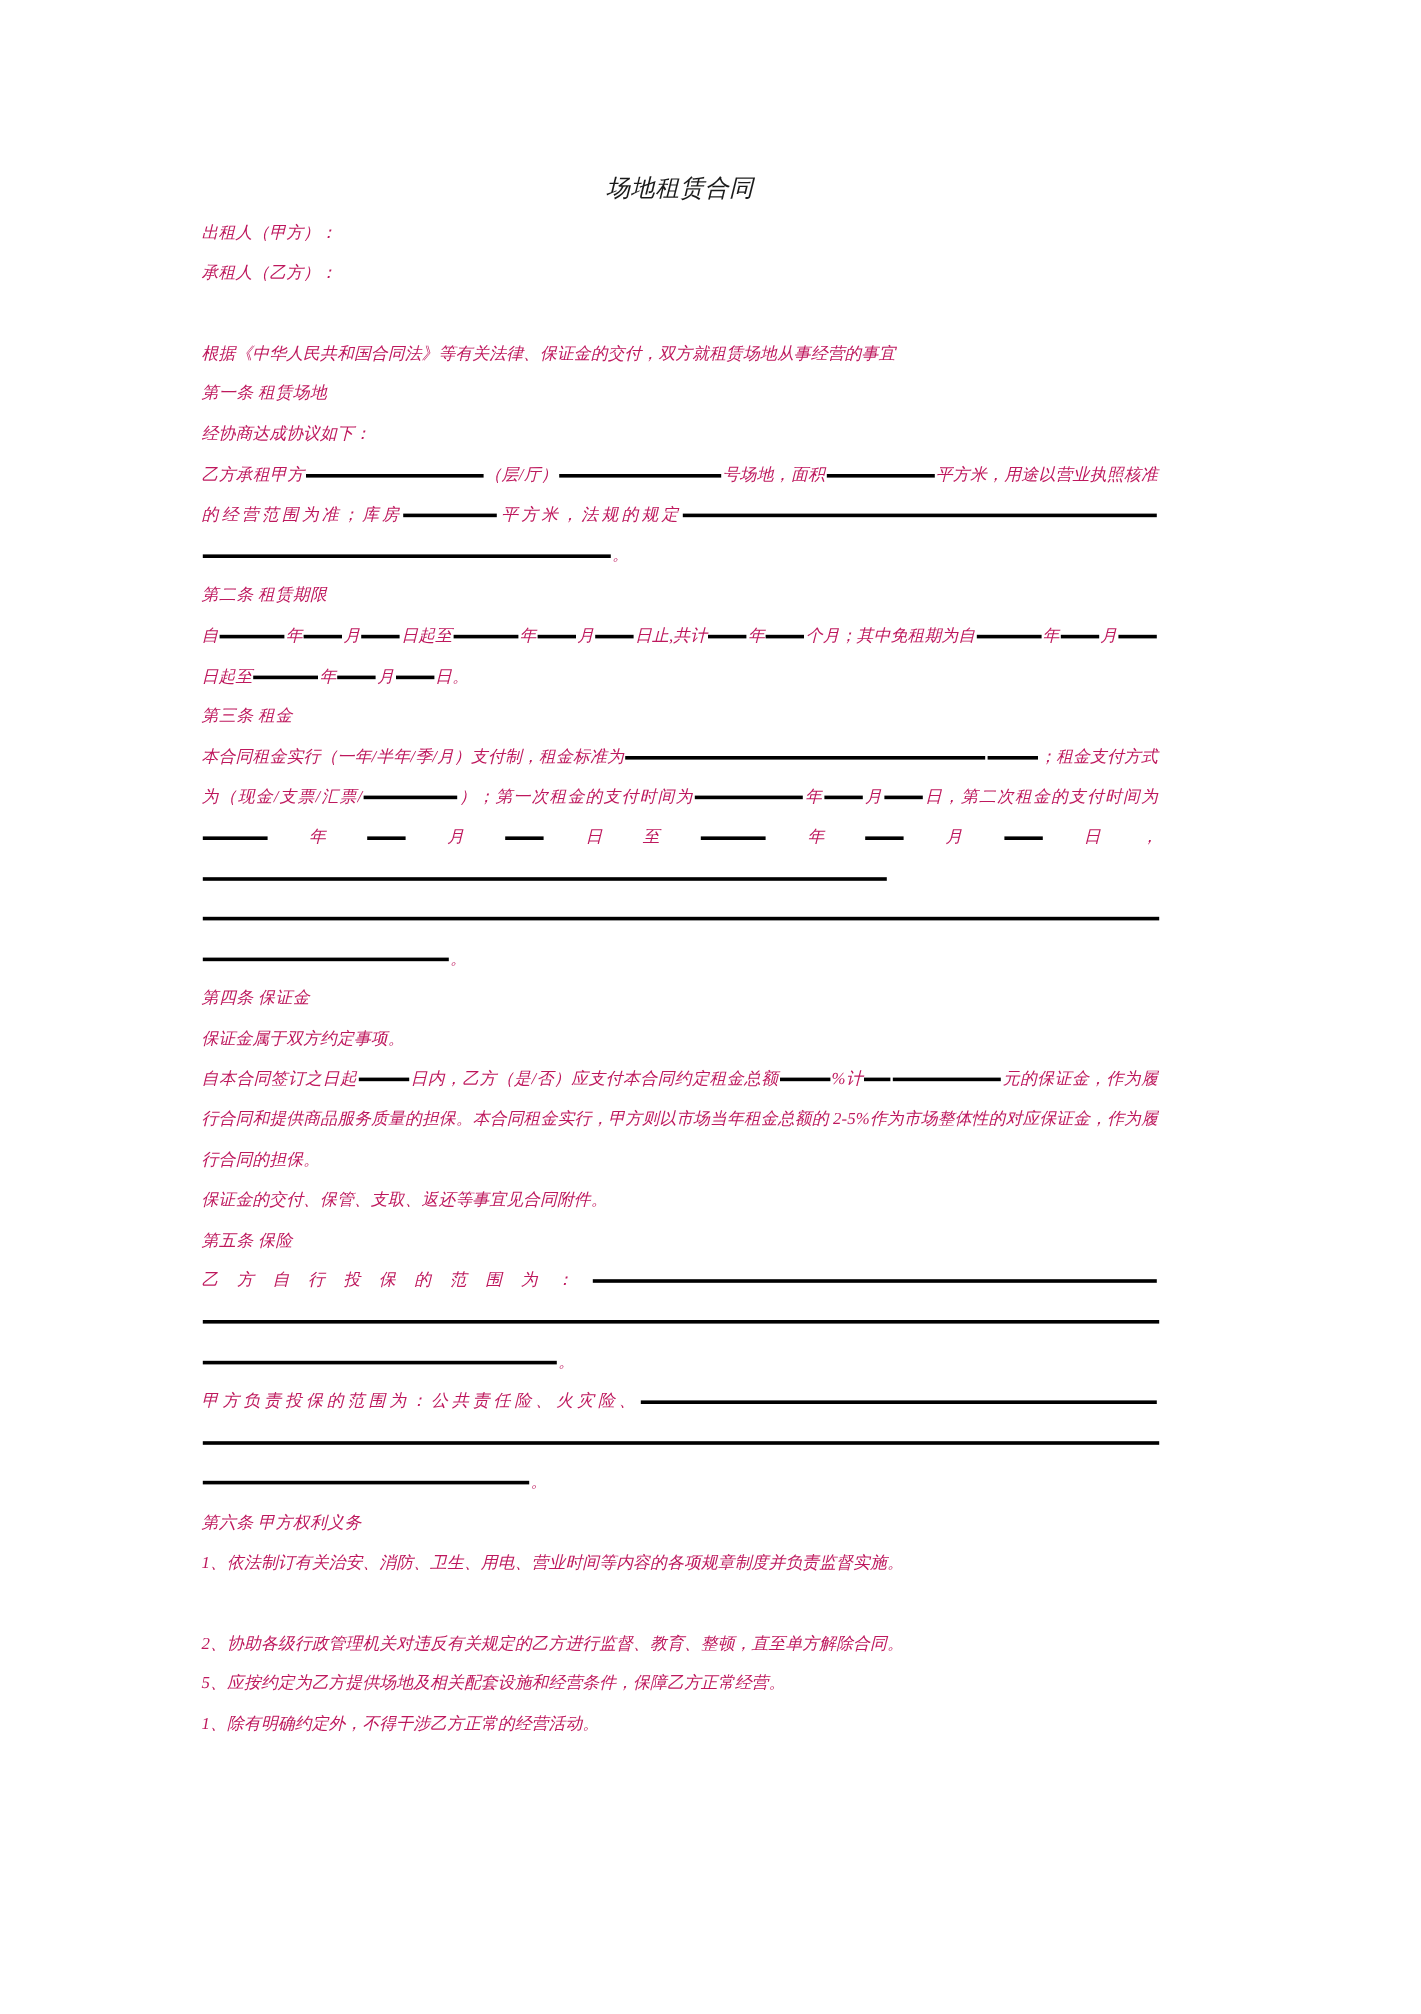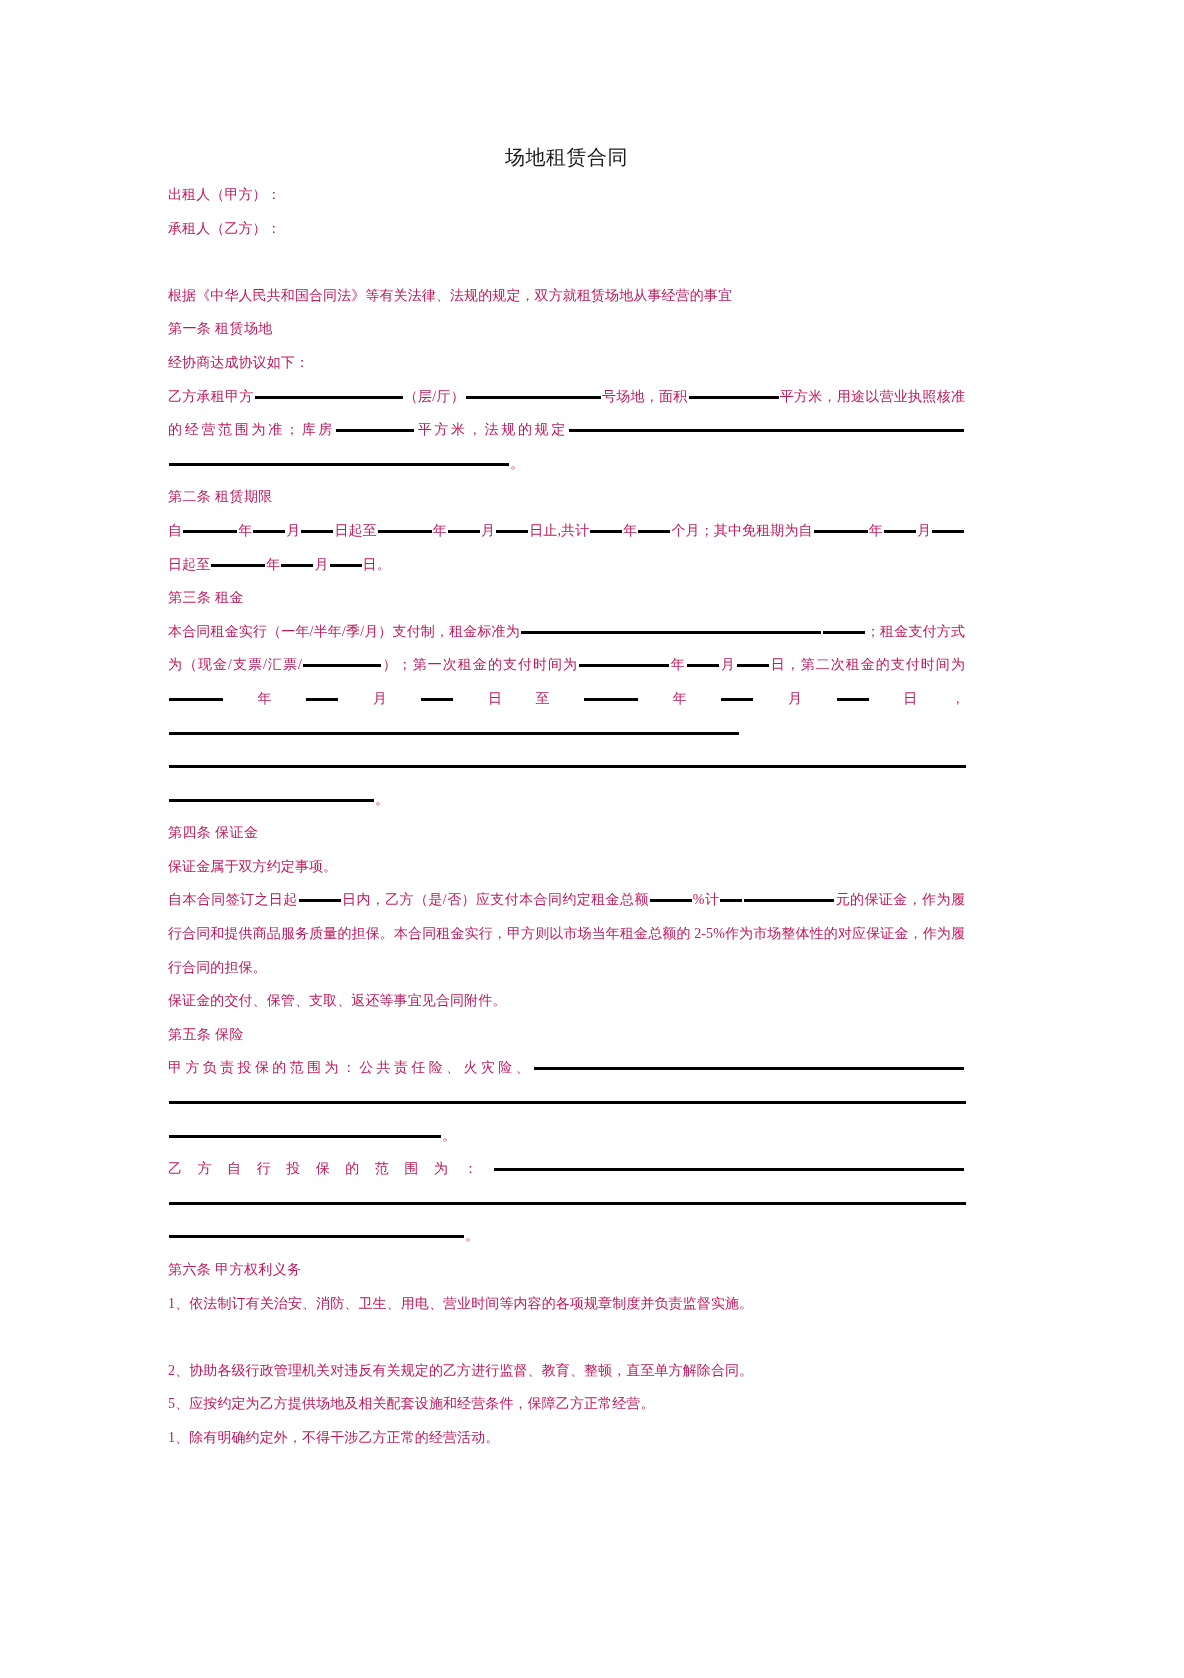--- a/index.html
+++ b/index.html
@@ -10,20 +10,21 @@
   body {
     font-family: "Liberation Serif", "DejaVu Serif", serif;
   }
   .page {
     position: relative;
     width: 1184px;
     height: 1510px;
     background: #ffffff;
     box-sizing: border-box;
     overflow: hidden;
+    font-style: italic;
   }
   .doc-body {
     position: absolute;
     left: 168px;
     top: 140px;
     width: 797px;
   }
   .doc-title {
     text-align: center;
     font-size: 20px;
@@ -81,40 +82,40 @@
 <div class="page">
   <div class="doc-body">
 
     <div class="doc-title">场地租赁合同</div>
 
     <p class="p">出租人（甲方）：</p>
     <p class="p">承租人（乙方）：</p>
 
     <p class="p blank">&nbsp;</p>
 
-    <p class="p">根据《中华人民共和国合同法》等有关法律、法规的规定，双方就租赁场地从事经营的事宜</p>
+    <p class="p">根据《中华人民共和国合同法》等有关法律、保证金的交付，双方就租赁场地从事经营的事宜</p>
     <p class="p clause">第一条  租赁场地</p>
 
     <p class="p">经协商达成协议如下：</p>
     <p class="p"><span>乙方承租甲方</span><span class="blk b13"></span><span>（层/厅）</span><span class="blk b12"></span><span>号场地，面积</span><span class="blk b8"></span><span>平方米，用途以营业执照核准的经营范围为准；库房</span><span class="blk b7"></span><span>平方米，法规的规定</span><span class="blk b-fill-h"></span><span class="blk b30"></span><span>。</span></p>
 
     <p class="p clause">第二条  租赁期限</p>
     <p class="p"><span>自</span><span class="blk b5"></span><span>年</span><span class="blk b3"></span><span>月</span><span class="blk b3"></span><span>日起至</span><span class="blk b5"></span><span>年</span><span class="blk b3"></span><span>月</span><span class="blk b3"></span><span>日止,共计</span><span class="blk b3"></span><span>年</span><span class="blk b3"></span><span>个月；其中</span><span>免租期为自</span><span class="blk b5"></span><span>年</span><span class="blk b3"></span><span>月</span><span class="blk b3"></span><span>日起至</span><span class="blk b5"></span><span>年</span><span class="blk b3"></span><span>月</span><span class="blk b3"></span><span>日。</span></p>
 
     <p class="p clause">第三条  租金</p>
     <p class="p"><span>本合同租金实行（一年/半年/季/月）支付制，租金标准为</span><span class="blk b-fill-b"></span><span class="blk b4"></span><span>；租金支付方式为（现金/支票/汇票/</span><span class="blk b7"></span><span>）；第一次租金的支付时间为</span><span class="blk b8"></span><span>年</span><span class="blk b3"></span><span>月</span><span class="blk b3"></span><span>日，第二次租金的支付时间为</span><span class="blk b5"></span><span>年</span><span class="blk b3"></span><span>月</span><span class="blk b3"></span><span>日至</span><span class="blk b5"></span><span>年</span><span class="blk b3"></span><span>月</span><span class="blk b3"></span><span>日，</span><span class="blk b-fill-g"></span><span class="blk b-rest"></span><span class="blk b18"></span><span>。</span></p>
 
     <p class="p clause">第四条  保证金</p>
     <p class="p">保证金属于双方约定事项。</p>
     <p class="p"><span>自本合同签订之日起</span><span class="blk b4"></span><span>日内，乙方（是/否）应支付本合同约定租金总额</span><span class="blk b4"></span><span>%计</span><span class="blk b2"></span><span class="blk b8"></span><span>元的保证金，作为履行合同和提供商品服务质量的担保。本合同租金实行，</span><span>甲方则以市场当年租金总额的 2-5%作为市场整体性的对应保证金，作为履行合同的担保。</span></p>
     <p class="p">保证金的交付、保管、支取、返还等事宜见合同附件。</p>
 
     <p class="p clause">第五条  保险</p>
+    <p class="p"><span>乙方自行投保的范围为：</span><span class="blk b-fill-e"></span><span class="blk b-rest"></span><span class="blk b26"></span><span>。</span></p>
     <p class="p"><span>甲方负责投保的范围为：公共责任险、火灾险、</span><span class="blk b-fill-i"></span><span class="blk b-rest"></span><span class="blk b24"></span><span>。</span></p>
-    <p class="p"><span>乙方自行投保的范围为：</span><span class="blk b-fill-e"></span><span class="blk b-rest"></span><span class="blk b26"></span><span>。</span></p>
 
     <p class="p clause">第六条  甲方权利义务</p>
     <p class="p">1、依法制订有关治安、消防、卫生、用电、营业时间等内容的各项规章制度并负责监督实施。</p>
     <p class="p blank">&nbsp;</p>
     <p class="p">2、协助各级行政管理机关对违反有关规定的乙方进行监督、教育、整顿，直至单方解除合同。</p>
     <p class="p">5、应按约定为乙方提供场地及相关配套设施和经营条件，保障乙方正常经营。</p>
     <p class="p">1、除有明确约定外，不得干涉乙方正常的经营活动。</p>
     <p class="p blank">&nbsp;</p>
 
   </div>

